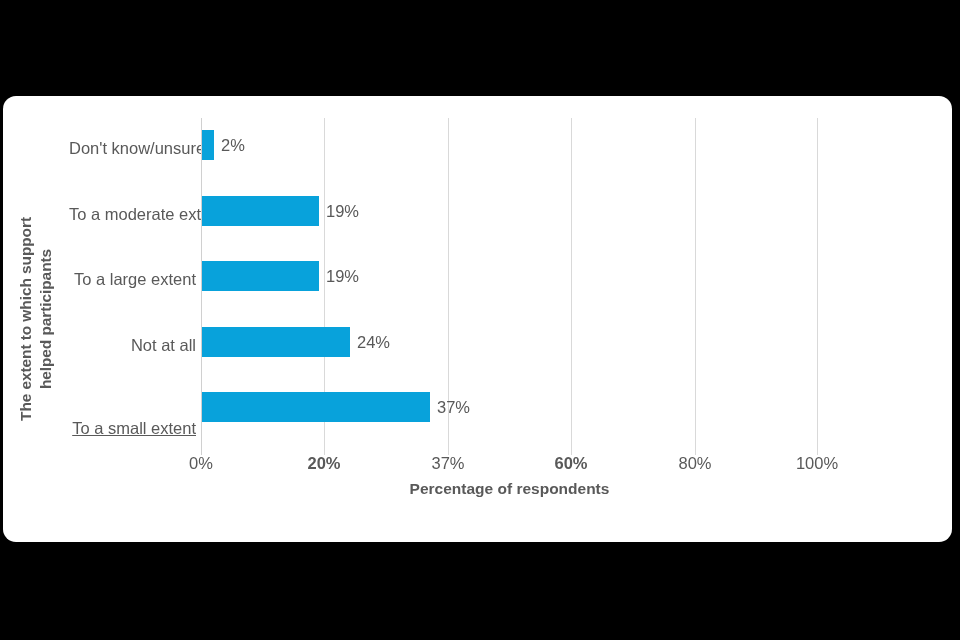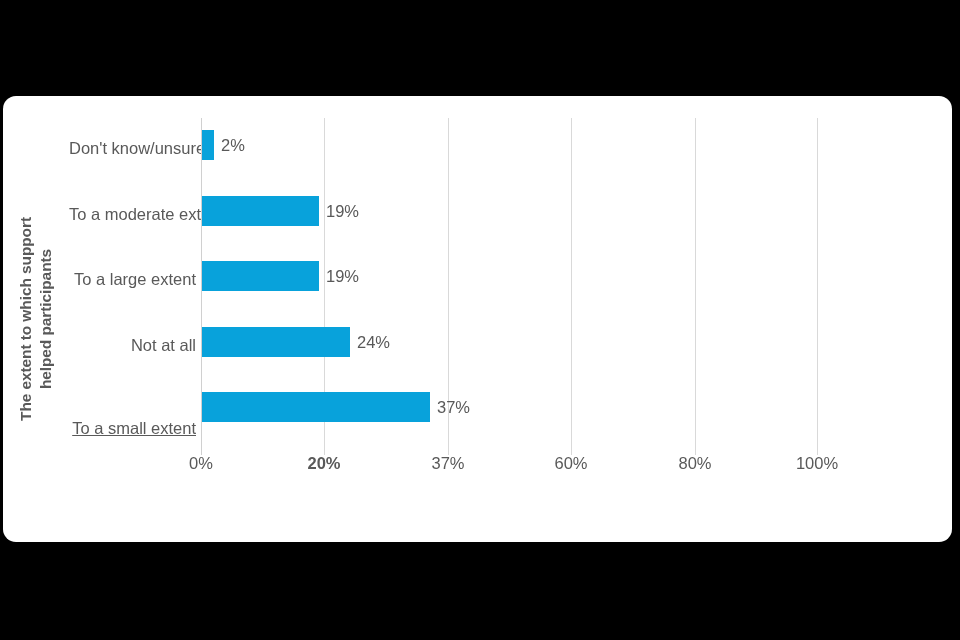--- a/index.html
+++ b/index.html
@@ -177,20 +177,21 @@
       <div class="bar-value" style="top: 143px; left: 125px;">19%</div>
       <div class="bar-value" style="top:209px; left:156px;">24%</div>
       <div class="bar-value" style="top:274px; left:236px;">37%</div>
 
     </div>
 
     <div id="x-ticklabels">
       <div class="x-tick" style="left:0px;">0%</div>
       <div class="x-tick" style="left:123px;font-weight:bold;">20%</div>
       <div class="x-tick" style="left:247px;">37%</div>
-      <div class="x-tick" style="left:370px;">60%</div>
+      <div class="x-tick" style="left:370px;font-weight:bold;">60%</div>
       <div class="x-tick" style="left:494px;">80%</div>
       <div class="x-tick" style="left:616px;">100%</div>
     </div>
 
+    <div id="x-axis-title">Percentage of respondents</div>
 
   </div>
 </div>
 
 </body></html>

